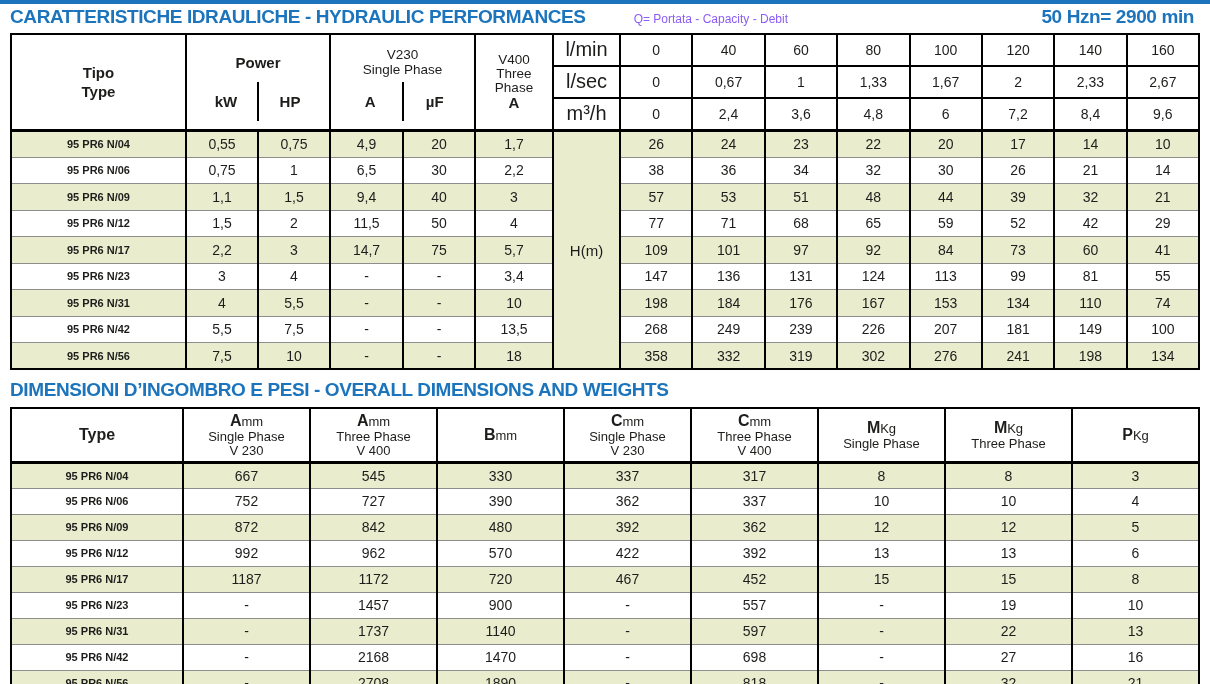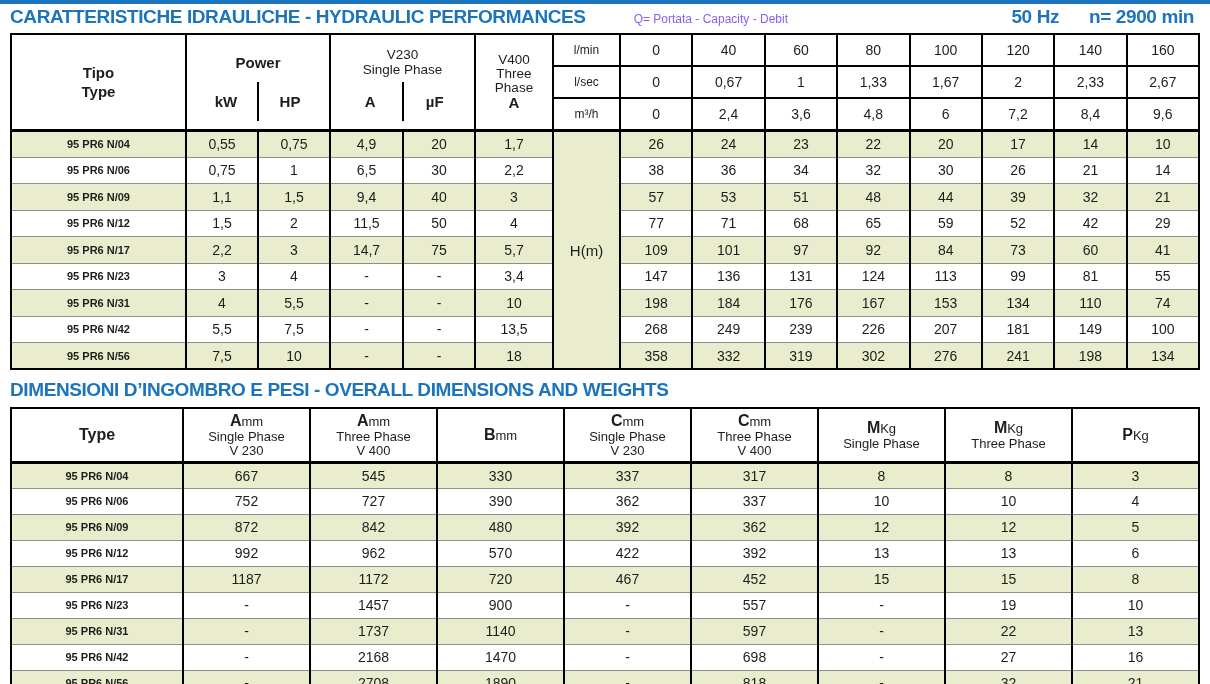--- a/index.html
+++ b/index.html
@@ -10,21 +10,21 @@
     color: #1d1d1b;
     border-top: 4px solid #1c75bc;
   }
   .page { padding: 0 10px; }
 
   
   .hdr1 { display: flex; align-items: baseline; padding: 2px 0 5px 0; }
   .title-blue { color: #1c75bc; font-weight: bold; font-size: 19px; letter-spacing: -0.4px; white-space: nowrap; }
   .q-note { font-size: 12px; color: #8b5cf6; margin-left: 48px; white-space: nowrap; }
   .freq { margin-left: auto; }
-  .speed { margin-left: 30px; margin-right: 6px; }
+  .speed { margin-right: 6px; }
 
   .hdr2 { padding: 9px 0 6px 0; }
 
   
   table { border-collapse: collapse; table-layout: fixed; width: 1190px; background: #fff; }
   th, td { text-align: center; vertical-align: middle; padding: 0 2px; }
   .t1, .t2 { border: 2px solid #000; }
   .t1 th, .t1 td, .t2 th, .t2 td { border-left: 2px solid #000; border-right: 2px solid #000; }
   .t1 thead th { border-bottom: 2px solid #000; font-weight: normal; }
   .t1 thead { border-bottom: 3px solid #000; }
@@ -37,21 +37,21 @@
   .t1 tbody td { height: 26.5px; }
   .t1 .tipo { font-weight: bold; font-size: 15px; line-height: 19px; }
   .grp { padding: 8px; }
   .gtop  { height: 39px; display: flex; align-items: center; justify-content: center; font-weight: bold; font-size: 15px; }
   .gtop2 { height: 39px; display: flex; flex-direction: column; align-items: center; justify-content: center; font-size: 13.5px; line-height: 14.5px; font-weight: normal; }
   .gbot { height: 39px; display: flex; }
   .gbot > span { flex: 1; display: flex; align-items: center; justify-content: center; font-weight: bold; font-size: 15px; }
   .gbot > span + span { border-left: 2px solid #000000; }
   .v4 { line-height: 14px; font-size: 13.5px; }
   .v4 .vb { font-weight: bold; font-size: 15px; line-height: 16px; }
-  .unitcell { font-size: 12px; height: 25px; }
+  .unitcell { font-size: 20px; height: 25px; }
   .fv { font-size: 14px; }
   td.hm { background: #fff; font-size: 15px; }
 
   
   .t2 thead th { height: 54px; font-weight: normal; }
   .t2 tbody td { height: 26px; }
   .dimh .l1 { line-height: 17px; }
   .dimh .big { font-weight: bold; font-size: 16px; }
   .dimh .unit { font-size: 13px; margin-left: 0; }
   .dimh .sub { font-size: 13px; line-height: 13.5px; font-weight: normal; }

